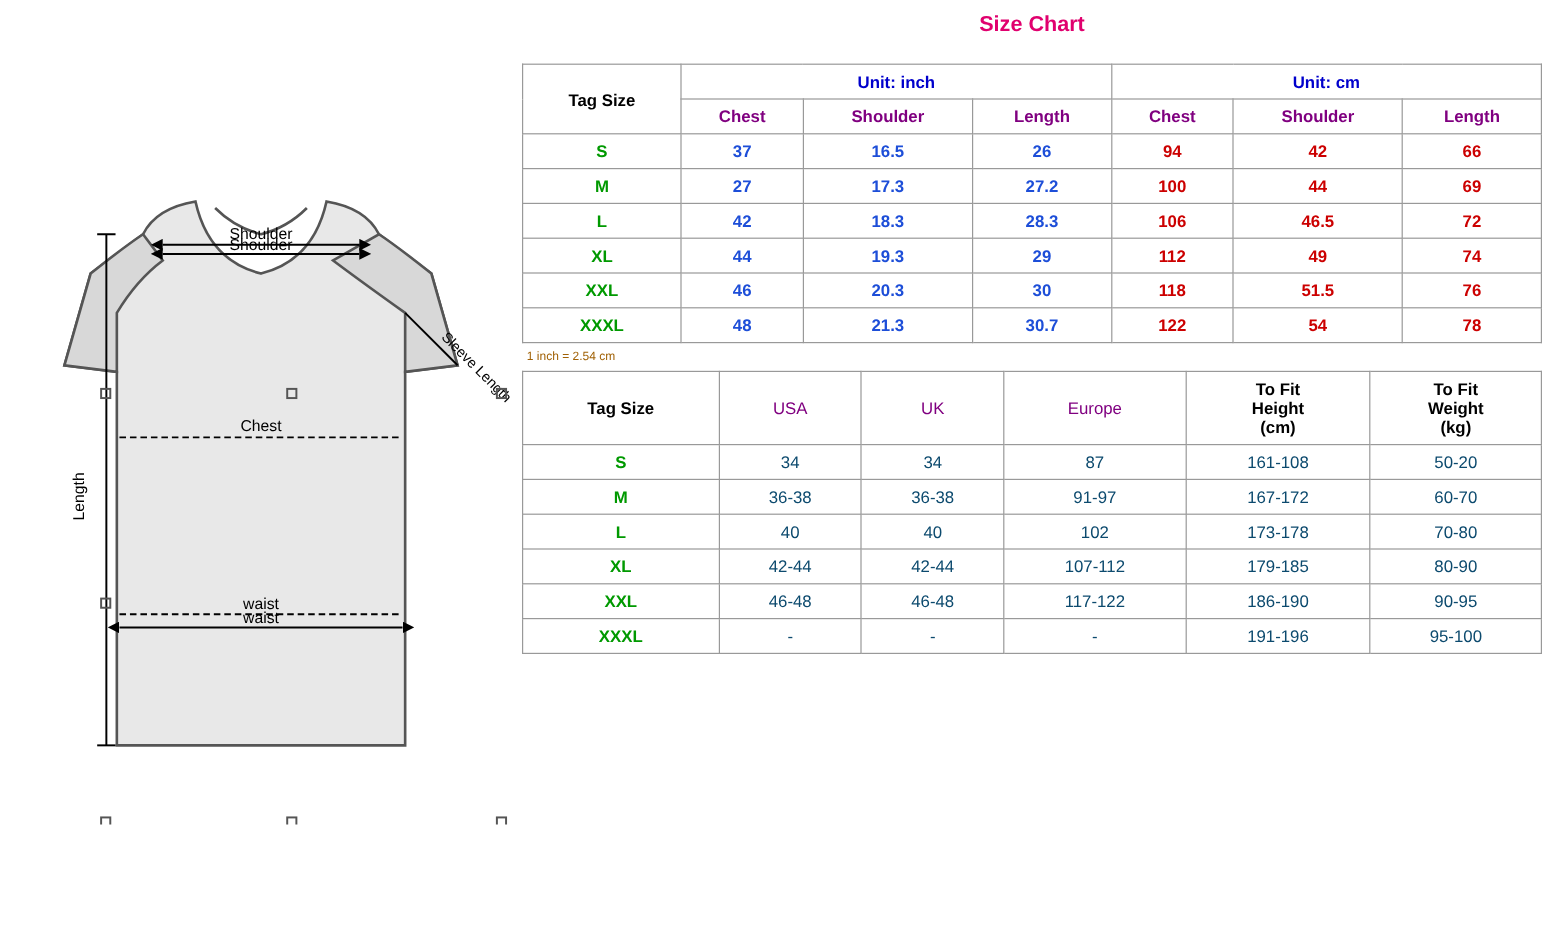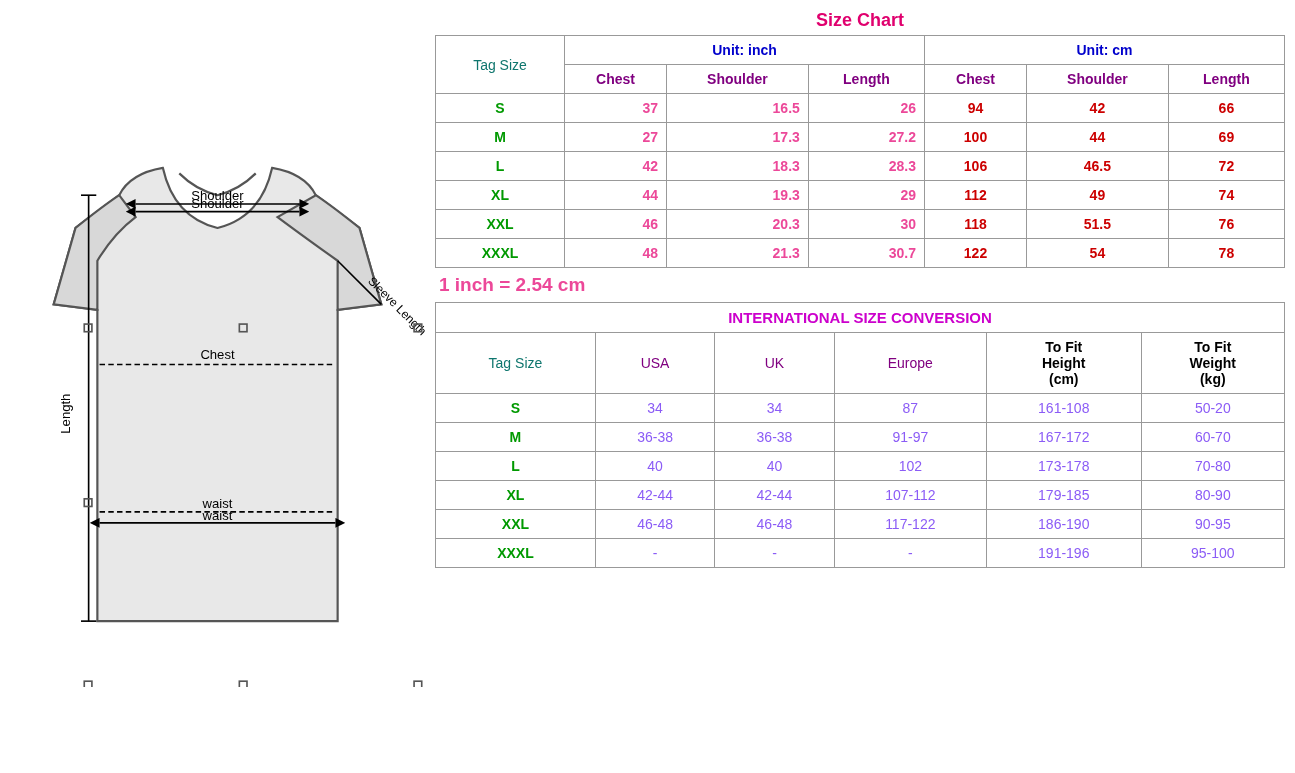--- a/index.html
+++ b/index.html
@@ -31,90 +31,89 @@
     .right-panel {
       flex: 1;
       padding: 10px 10px 10px 0;
     }
 
     .size-chart-title {
       text-align: center;
       color: #e0006e;
       font-size: 18px;
       font-weight: bold;
-      margin-bottom: 4px;
+      margin-bottom: 22px;
     }
 
     table {
       width: 100%;
       border-collapse: collapse;
       font-size: 14px;
     }
 
     table, th, td {
       border: 1px solid #999;
     }
 
     th, td {
       padding: 6px 8px;
       text-align: center;
     }
 
     .tag-size-header {
-      color: #0f766e;
-      font-weight: normal;
+      color: #000000;
+      font-weight: bold;
     }
 
     .tag-size-cell {
       color: #009900;
       font-weight: bold;
     }
 
     .unit-header {
       color: #0000cc;
       font-weight: bold;
     }
 
     .col-header {
       color: #800080;
       font-weight: bold;
     }
 
     .data-inch {
-      color: #ec4899;
-      font-weight: bold;
-      text-align: right;
+      color: #1d4ed8;
+      font-weight: bold;
     }
 
     .data-cm {
       color: #cc0000;
       font-weight: bold;
     }
 
     .conversion-title {
       text-align: center;
       color: #cc00cc;
       font-weight: bold;
       font-size: 15px;
     }
 
     .inch-note {
-      font-size: 19px;
-      color: #ec4899;
+      font-size: 10px;
+      color: #a16207;
       padding: 6px 4px;
-      font-weight: bold;
+      font-weight: normal;
     }
 
     .intl-col-header {
       color: #800080;
       font-weight: normal;
     }
 
     .intl-data {
-      color: #8b5cf6;
+      color: #0c4a6e;
       font-weight: normal;
     }
 
     .height-weight-header {
       color: #000000;
       font-weight: bold;
     }
   </style>
 </head>
 <body>
@@ -250,23 +249,20 @@
     <td class="data-cm">78</td>
   </tr>
       </tbody>
   </table>
 
   <div class="inch-note">1 inch = 2.54 cm</div>
 
   <table>
     <thead>
       <tr>
-        <th colspan="6" class="conversion-title">INTERNATIONAL SIZE CONVERSION</th>
-      </tr>
-      <tr>
         <th class="tag-size-header">Tag Size</th>
         <th class="intl-col-header">USA</th>
         <th class="intl-col-header">UK</th>
         <th class="intl-col-header">Europe</th>
         <th class="height-weight-header">To Fit<br>Height<br>(cm)</th>
         <th class="height-weight-header">To Fit<br>Weight<br>(kg)</th>
       </tr>
     </thead>
     <tbody id="intl-conversion-body">
     <tr>

